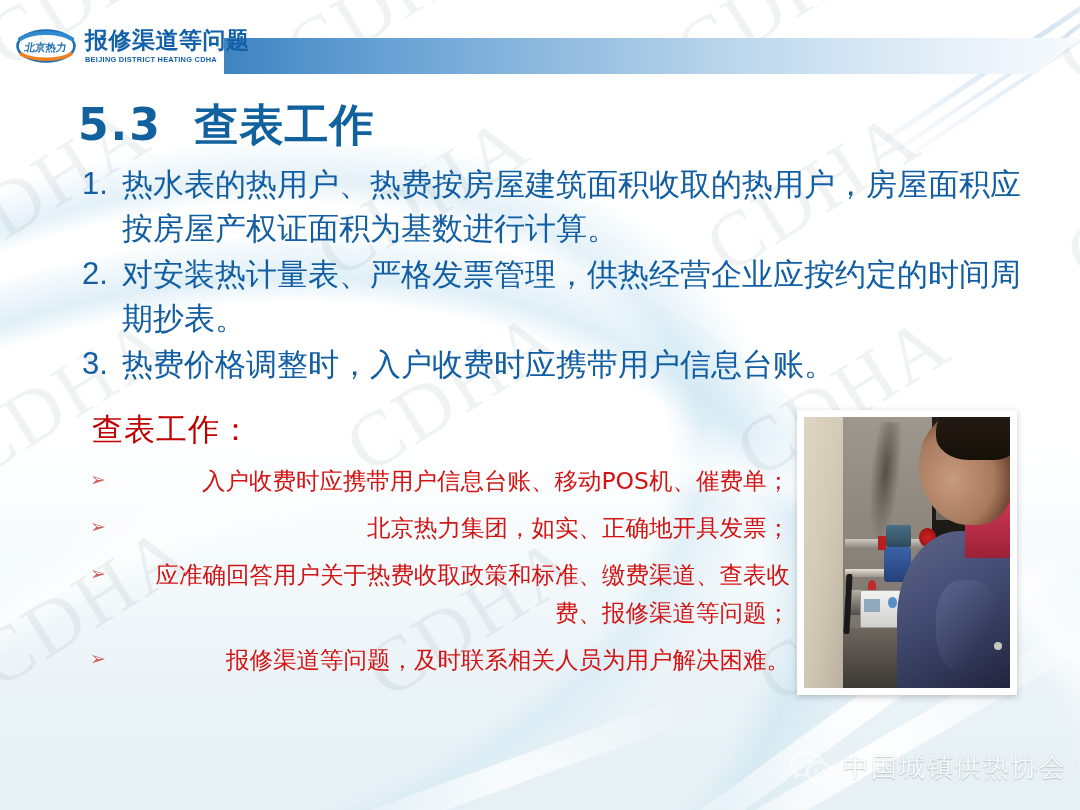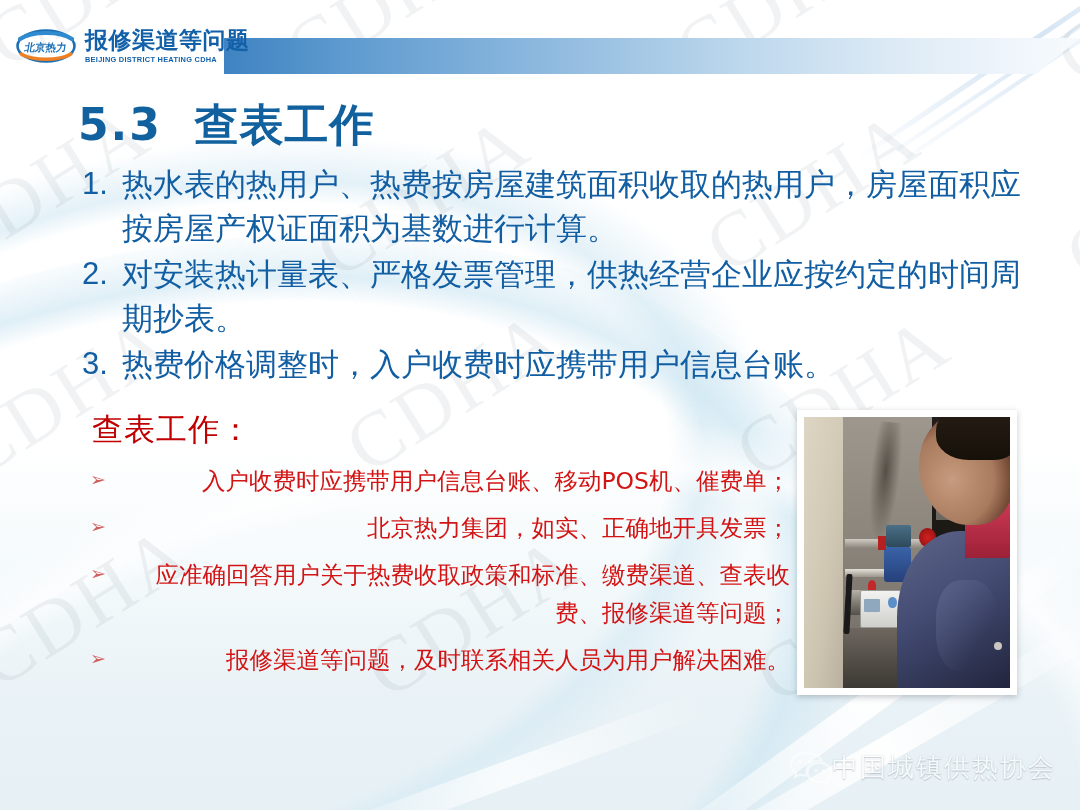--- a/index.html
+++ b/index.html
@@ -218,21 +218,21 @@
     background:linear-gradient(120deg, rgba(120,130,170,.35), rgba(40,46,80,0) 70%);
     border-radius:40%;}
   .ph-btn{position:absolute;right:4%;bottom:14%;width:4%;height:3%;
     background:#c9c6c0;border-radius:50%;}
   .ph-sign{position:absolute;left:64%;top:22%;width:7%;height:16%;
     background:linear-gradient(180deg,#cfcac2,#a9a49c);opacity:.55;}
 
   
   .badge{
     position:absolute;left:790px;top:750px;
-    display:flex;align-items:center;
+    display:flex;align-items:center;gap:11px;
     opacity:.62;
   }
   .wechat-icon{ width:42px;height:33px;position:relative;flex:0 0 auto; }
   .badge-text{
     font-size:26px;color:#ffffff;
     font-family:"DejaVu Sans","Liberation Sans",sans-serif;
     letter-spacing:2px;
     text-shadow:0 1px 1px rgba(110,125,135,.55), 0 0 2px rgba(110,125,135,.45);
   }
 </style>

